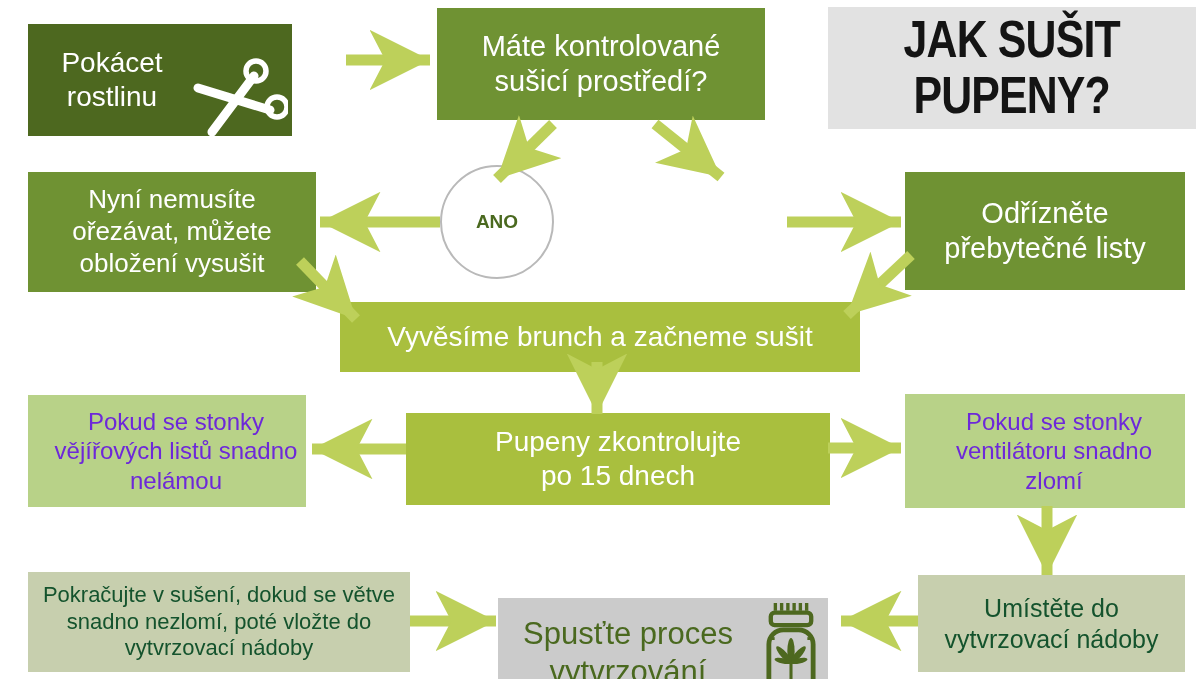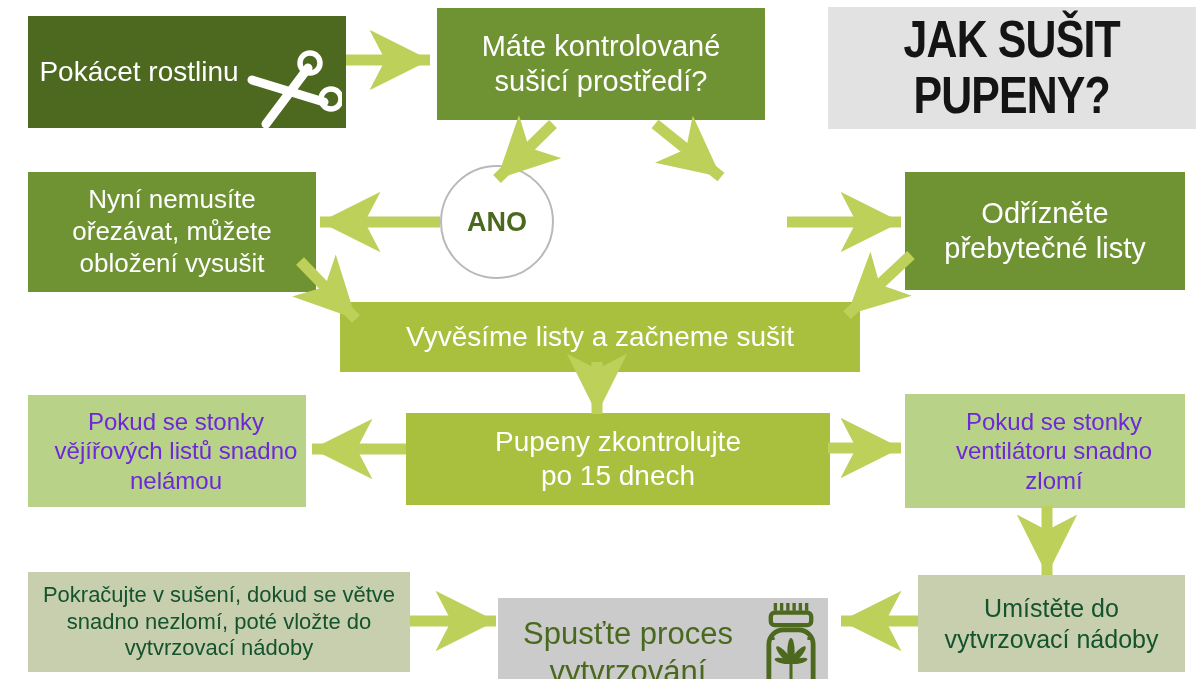--- a/index.html
+++ b/index.html
@@ -29,21 +29,21 @@
   }
   #arrow-layer{position:absolute;left:0;top:0;z-index:2;pointer-events:none;}
   .arrow{stroke:#bdd05a;stroke-width:11;fill:none;}
   .icon-abs{position:absolute;}
 </style>
 </head>
 <body>
 
 <div id="canvas">
 
-  <div class="node dark" style="left:28px;top:16px;width:318px;height:112px;font-size:28px;padding-right:96px;">
+  <div class="node dark" style="left:28px;top:24px;width:264px;height:112px;font-size:28px;padding-right:96px;">
     <span class="node-label">Pokácet rostlinu</span>
     <svg class="icon-abs" style="right:4px;bottom:0px;" width="96" height="78" viewBox="0 0 96 78">
       <circle cx="64" cy="13" r="10" fill="none" stroke="#ffffff" stroke-width="5.5"></circle>
       <circle cx="85" cy="49" r="10" fill="none" stroke="#ffffff" stroke-width="5.5"></circle>
       <line x1="62" y1="18" x2="20" y2="74" stroke="#ffffff" stroke-width="9" stroke-linecap="round"></line>
       <line x1="78" y1="52" x2="6" y2="30" stroke="#ffffff" stroke-width="9" stroke-linecap="round"></line>
     </svg>
   </div>
 
   <div class="node med" style="left:437px;top:8px;width:328px;height:112px;font-size:29px;">
@@ -55,32 +55,32 @@
     <span class="title-text">JAK SUŠIT
 PUPENY?</span>
   </div>
 
   <div class="node med" style="left:28px;top:172px;width:288px;height:120px;font-size:26px;">
     <span class="node-label">Nyní nemusíte
 ořezávat, můžete
 obložení vysušit</span>
   </div>
 
-  <div class="node circle" style="left:440px;top:165px;width:114px;height:114px;font-size:27px;">
+  <div class="node circle" style="left:440px;top:165px;width:114px;height:114px;font-size:19px;">
     <span class="node-label">ANO</span>
   </div>
 
 
   <div class="node med" style="left:905px;top:172px;width:280px;height:118px;font-size:29px;justify-content:center;">
     <span class="node-label">Odřízněte
 přebytečné listy</span>
   </div>
 
   <div class="node yel" style="left:340px;top:302px;width:520px;height:70px;font-size:28px;">
-    <span class="node-label">Vyvěsíme listy a začneme sušit</span>
+    <span class="node-label">Vyvěsíme brunch a začneme sušit</span>
   </div>
 
   <div class="node light" style="left:28px;top:395px;width:278px;height:112px;font-size:24px;">
     <span class="node-label">Pokud se stonky
 vějířových listů snadno
 nelámou</span>
   </div>
 
   <div class="node yel" style="left:406px;top:413px;width:424px;height:92px;font-size:28px;">
     <span class="node-label">Pupeny zkontrolujte

